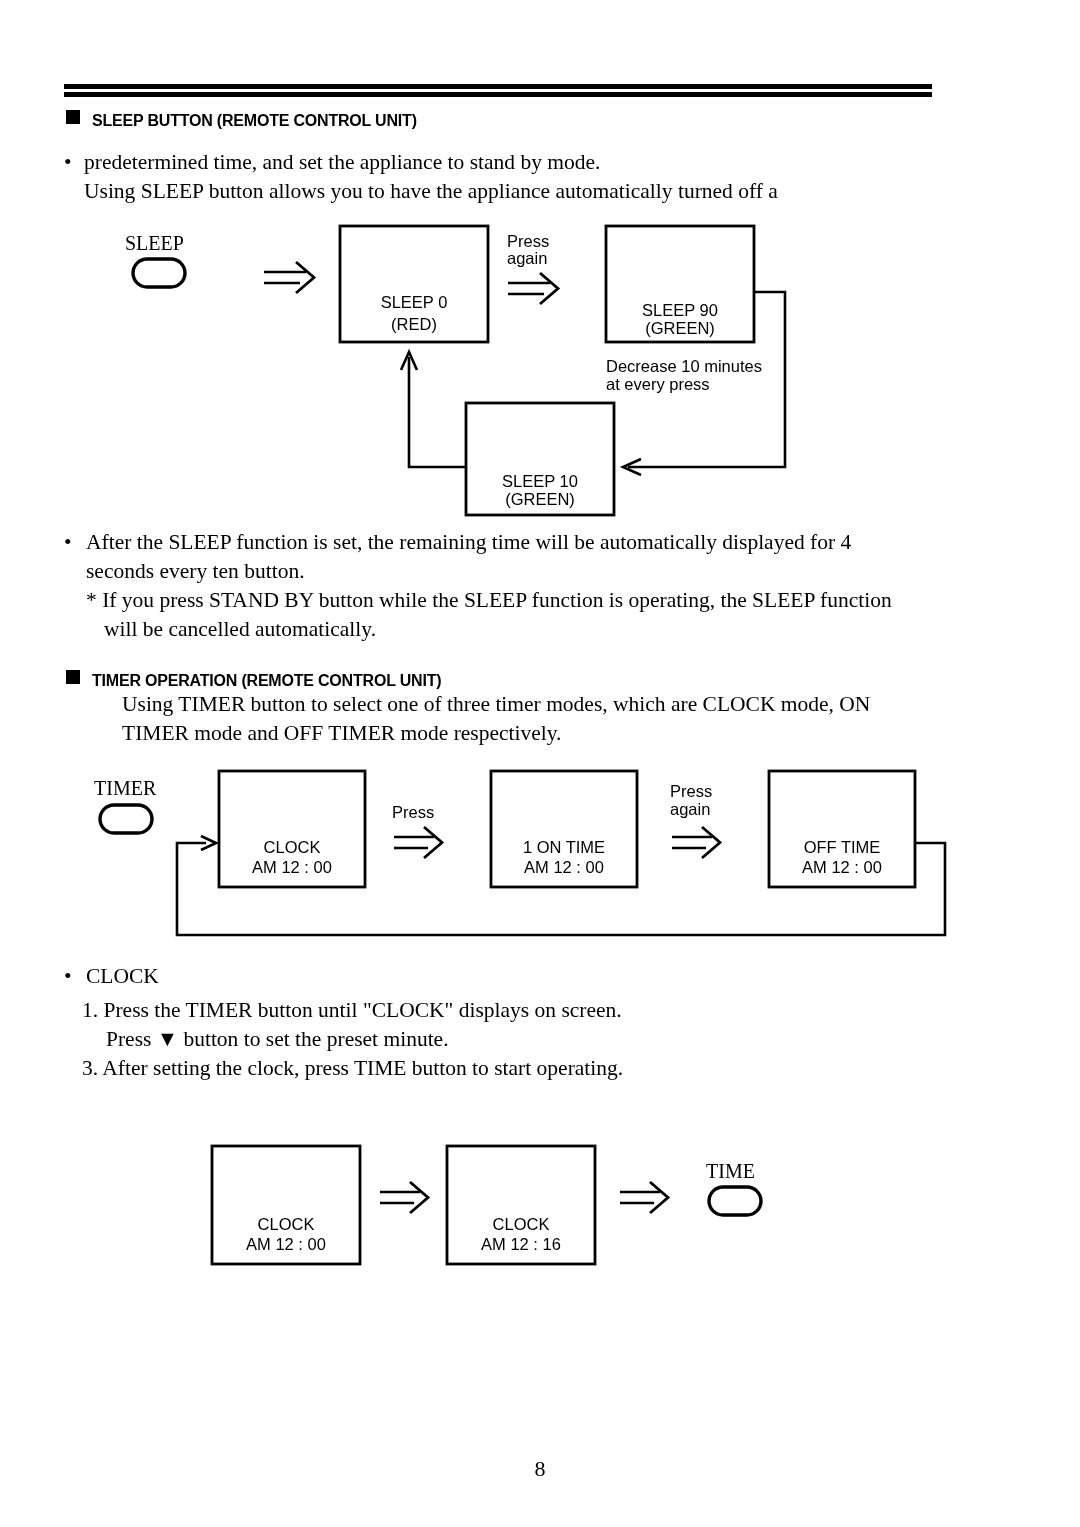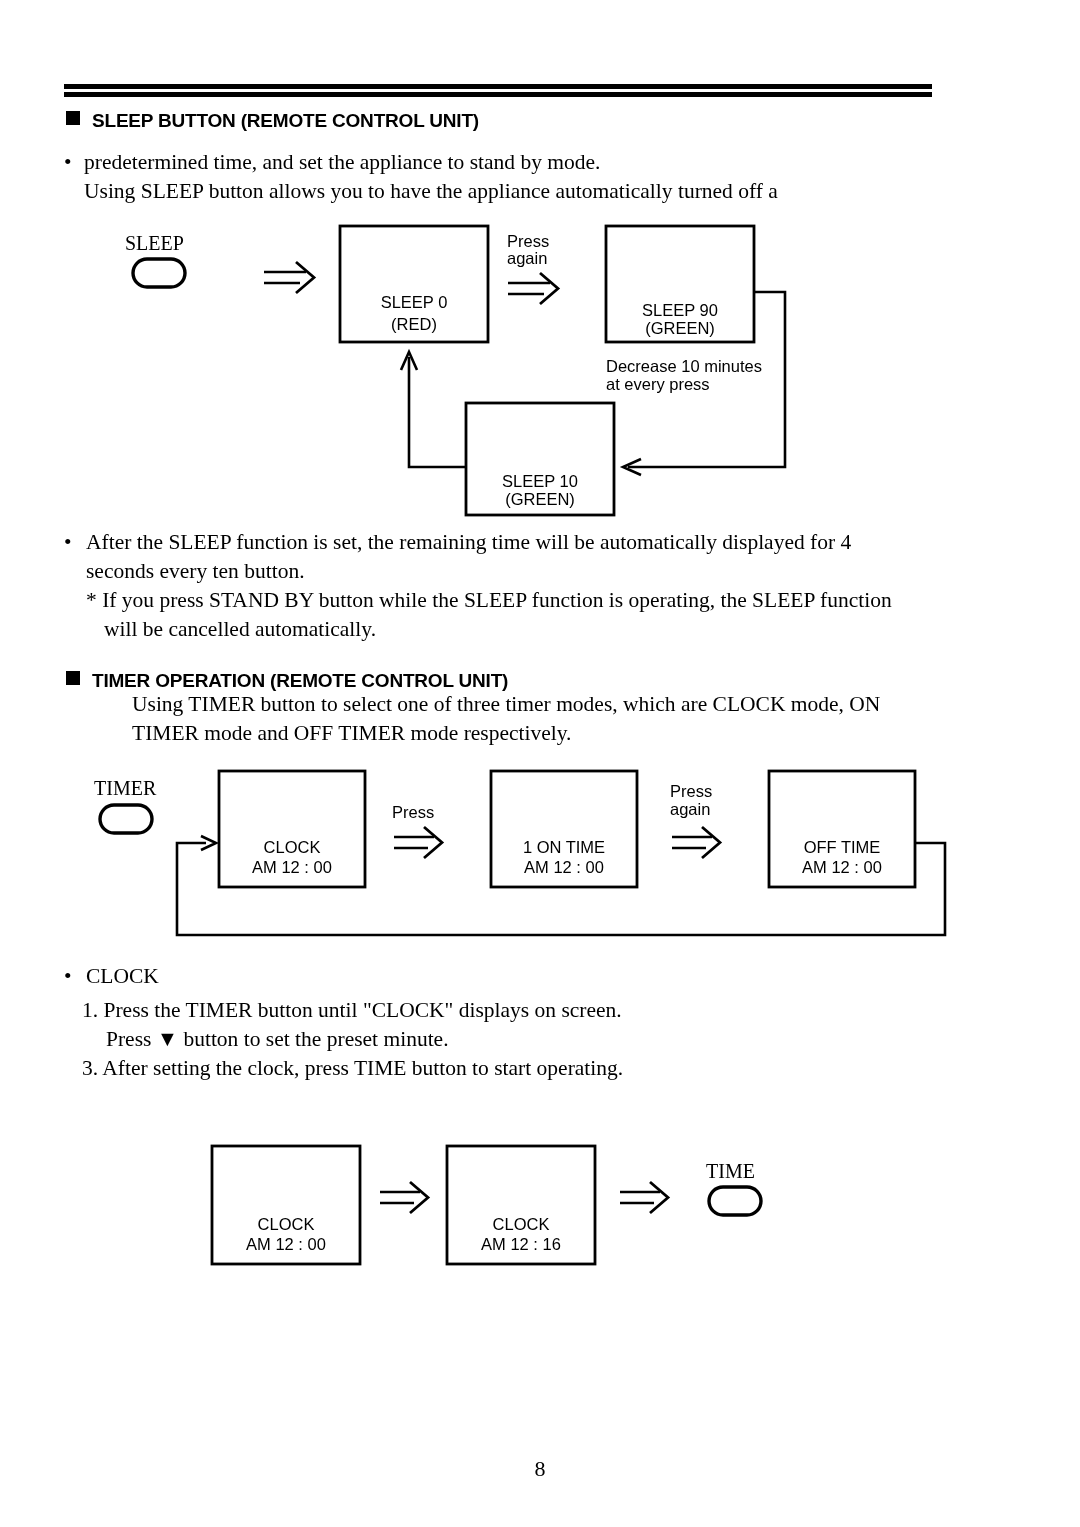--- a/index.html
+++ b/index.html
@@ -13,21 +13,21 @@
   
   .rule { position:absolute; left:64px; width:868px; }
   .rule .bar { height:5px; background:#000; }
   .rule .gap { height:3px; background:#fff; }
 
   
   .heading {
     position:absolute;
     font-family:"Liberation Sans", sans-serif;
     font-weight:bold;
-    font-size:19px;
+    font-size:16px;
     letter-spacing:-0.2px;
     white-space:nowrap;
   }
   .heading .sq {
     display:inline-block; width:14px; height:14px;
     background:#000; margin-right:12px; vertical-align:2px;
   }
 
   
   .para {
@@ -134,21 +134,21 @@
   </div>
   <div class="para" style="left:86px; top:586px; width:880px;">
     <span class="txt">* If you press STAND BY button while  the SLEEP function is operating, the SLEEP function</span>
     <span class="txt" style="padding-left:18px;">will be cancelled automatically.</span>
   </div>
 
   <div class="heading" style="left:66px; top:670px;">
     <span class="sq"></span><span>TIMER OPERATION (REMOTE CONTROL UNIT)</span>
   </div>
 
-  <div class="para" style="left:132px; top:690px; width:840px;">
+  <div class="para" style="left:122px; top:690px; width:840px;">
     <span class="txt">Using TIMER button to select one of three timer modes, which are CLOCK mode, ON</span>
     <span class="txt">TIMER mode and OFF TIMER mode respectively.</span>
   </div>
 
   <svg style="left:0px; top:760px;" width="1080" height="200">
 
     <text class="btn-label" x="94" y="35">TIMER</text>
     <rect x="100" y="45" width="52" height="28" rx="14" ry="14" fill="#fff" stroke="#000" stroke-width="3.4"></rect>
 
     <rect x="219" y="11" width="146" height="116" fill="#fff" stroke="#000" stroke-width="2.8"></rect>

